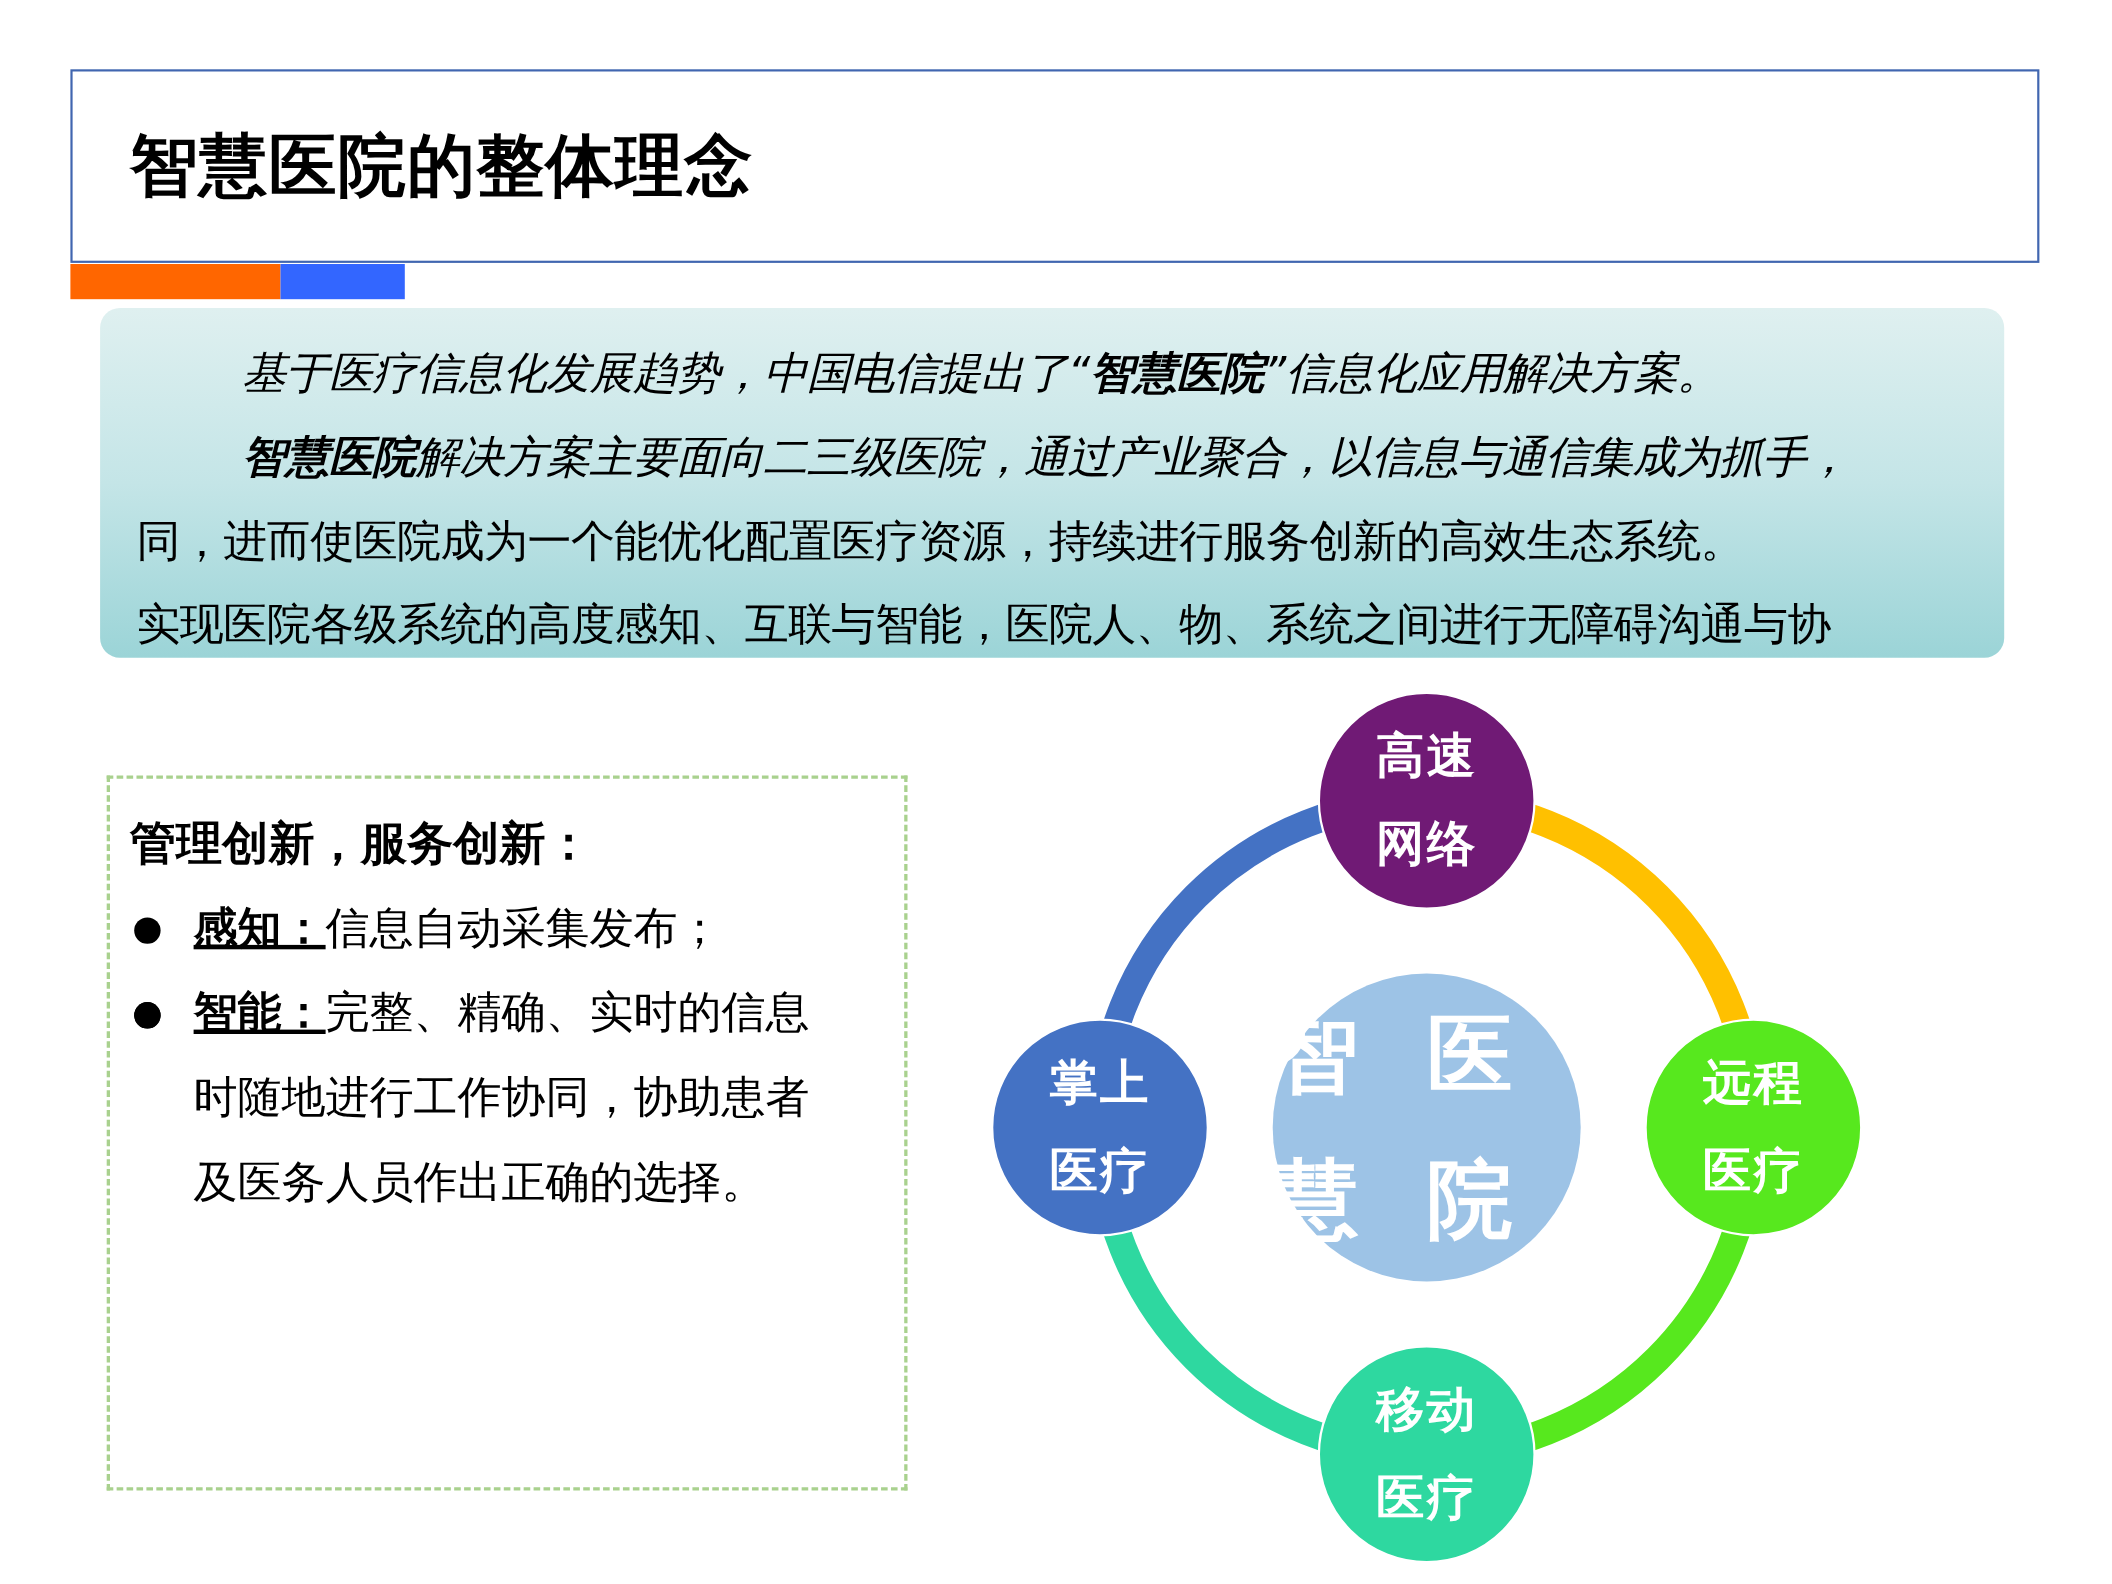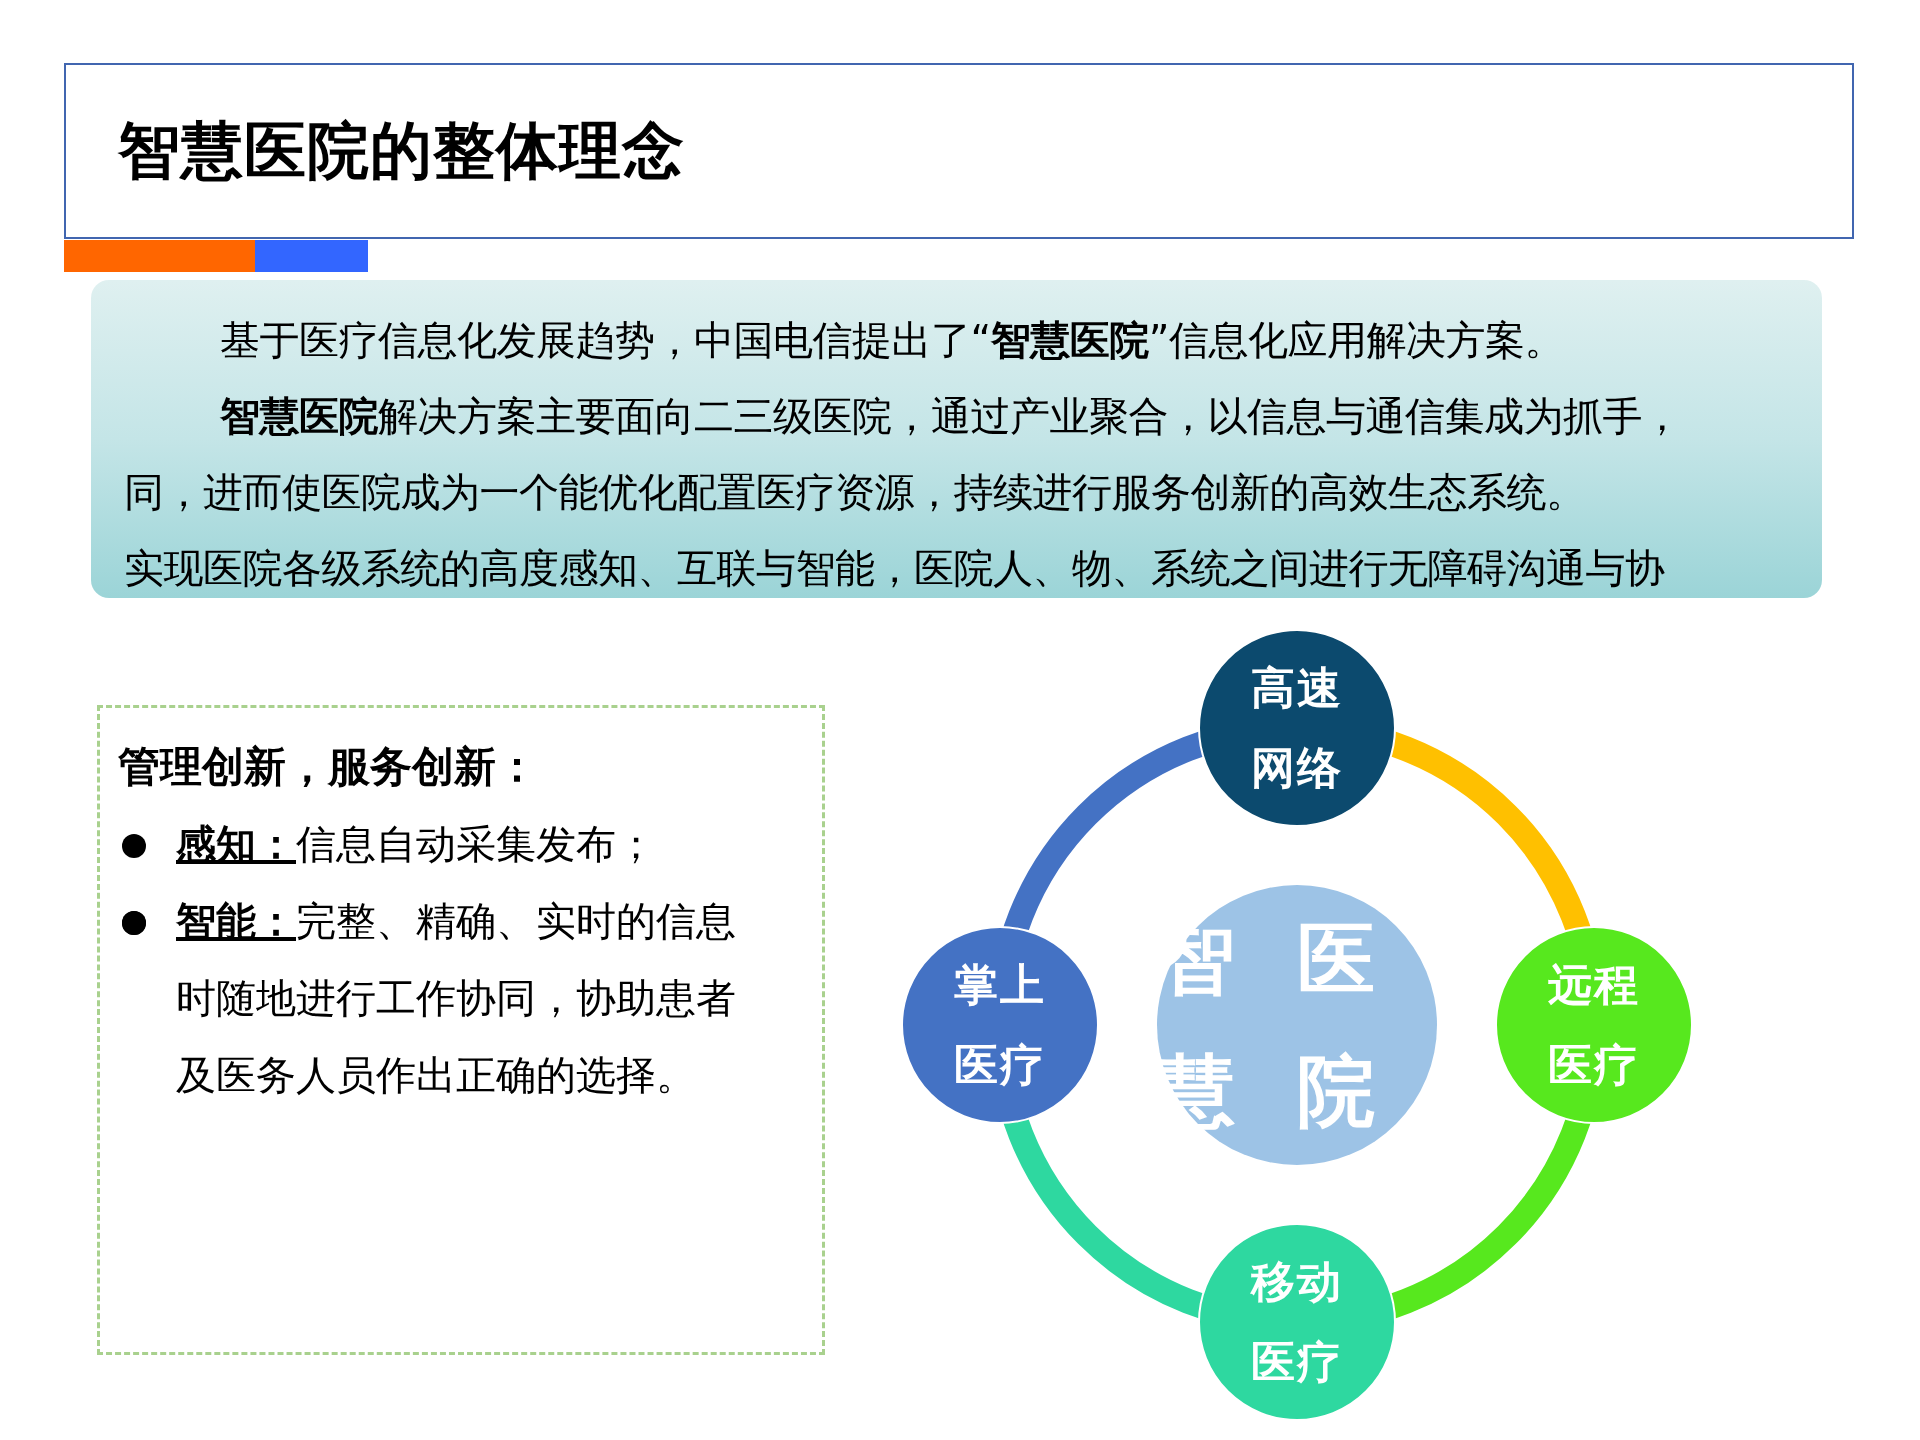--- a/index.html
+++ b/index.html
@@ -8,21 +8,21 @@
   .title-box { position:absolute; left:64px; top:63px; width:1790px; height:176px;
                border:2px solid #4166B0; box-sizing:border-box; background:#fff; }
   .title { position:absolute; left:52px; top:46px; font-size:62px; font-weight:bold; letter-spacing:1px;
            white-space:nowrap; line-height:80px; }
   .bar-orange { position:absolute; left:64px; top:240px; width:191px; height:32px; background:#FF6600; }
   .bar-blue { position:absolute; left:255px; top:240px; width:113px; height:32px; background:#3366FF; }
   .intro { position:absolute; left:91px; top:280px; width:1731px; height:318px; border-radius:18px;
            background:linear-gradient(to bottom,#DFF0F0 0%,#C4E5E7 50%,#9BD4D7 100%); box-sizing:border-box;
            padding:22px 30px 0 33px; }
   .intro p { margin:0; font-size:40px; line-height:76px; white-space:nowrap; letter-spacing:-0.5px; }
-  .intro p.indent { text-indent:96px; }
+  .intro p.indent { text-indent:96px;font-style:italic; }
   .intro b { font-weight:bold; }
   .list-box { position:absolute; left:97px; top:705px; width:728px; height:650px;
               border:3px dashed #A9D18E; box-sizing:border-box; padding:28px 0 0 18px; }
   .list-heading { font-size:42px; font-weight:bold; line-height:62px; height:70px; white-space:nowrap; }
   .list-item { position:relative; padding-left:58px; font-size:40px; line-height:77px; }
   .list-item .bullet { position:absolute; left:4px; top:28px; width:24px; height:24px; border-radius:50%; background:#000; }
   .list-item .line { display:block; white-space:nowrap; }
   .list-item b { font-weight:bold;text-decoration:underline; }
   .diagram { position:absolute; left:880px; top:610px; width:840px; height:830px; }
   .node { position:absolute; border-radius:50%; display:flex; flex-direction:column; align-items:center; justify-content:center;
@@ -81,21 +81,21 @@
 
       <path d="M 120 415 A 297 297 0 0 1 417 118" stroke="#4472C4"></path>
     </g>
   </svg>
 
   <div class="center-node" style="left:277px; top:275px; width:280px; height:280px;">
     <span>智慧</span>
     <span>医院</span>
   </div>
 
-  <div class="node" style="left:318px; top:19px; width:198px; height:198px; background:#0c4a6e;">
+  <div class="node" style="left:318px; top:19px; width:198px; height:198px; background:#701a75;">
     <span>高速</span>
     <span>网络</span>
   </div>
 
   <div class="node" style="left:615px; top:316px; width:198px; height:198px; background:#57E81E;">
     <span>远程</span>
     <span>医疗</span>
   </div>
 
   <div class="node" style="left:318px; top:613px; width:198px; height:198px; background:#2ED8A0;">

